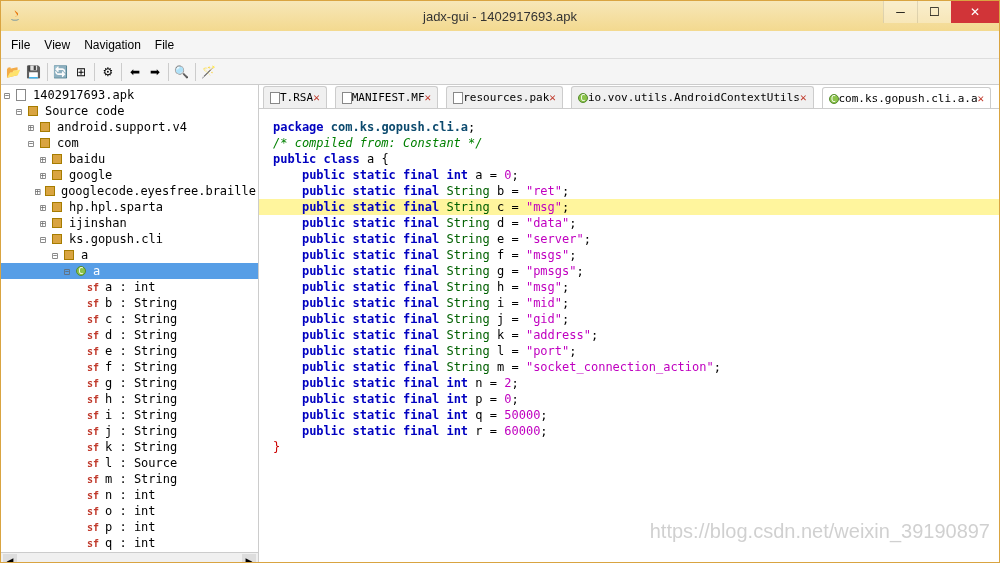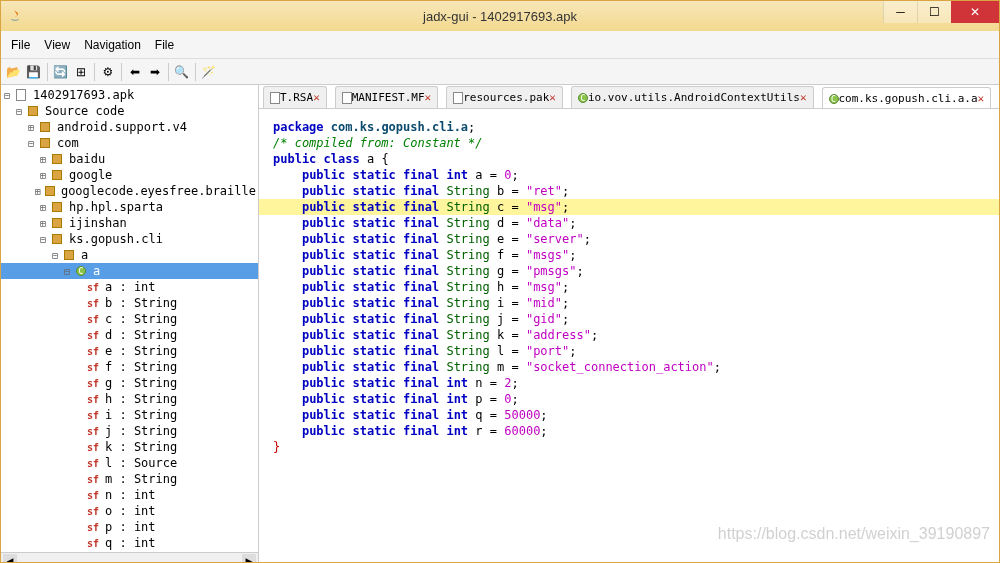--- a/index.html
+++ b/index.html
@@ -38,21 +38,21 @@
 .kw { color: #0000c0; font-weight: bold; }
 .type { color: #006000; font-weight: normal; }
 .str { color: #c000c0; }
 .num { color: #c000c0; }
 .cmt { color: #008000; font-style: italic; }
 .pkg-name { color: #0c4a6e; font-weight: bold; }
 .pkg-icon { display:inline-block; width:10px; height:10px; background:#d9a441; border:1px solid #a67c00; }
 .class-icon { display:inline-block; width:10px; height:10px; border-radius:50%; background:#8bc34a; border:1px solid #558b2f; font-size:8px; color:#fff; text-align:center; line-height:10px; }
 .field-icon { color:#c0392b; font-size:10px; font-weight:bold; }
 .file-icon { display:inline-block; width:10px; height:12px; background:#fff; border:1px solid #888; position:relative; }
-.watermark { position: absolute; bottom: 20px; right: 10px; color: rgba(120,120,120,0.35); font-size: 16px; font-family: Arial; }
+.watermark { position: absolute; bottom: 20px; right: 10px; color: rgba(120,120,120,0.35); font-size: 20px; font-family: Arial; }
 </style>
 </head>
 <body>
 
 <div class="titlebar">
   <span class="java-icon">
     <svg width="14" height="14" viewBox="0 0 14 14">
         <path d="M7 1c-1 2 2 3 2 5s-2 2-2 2 3-1 3-3-3-2-3-4z" fill="#e76f00"></path>
         <path d="M3 10c0 2 8 2 8 0 0 1-8 1-8 0z" fill="#5382a1"></path>
       </svg>

